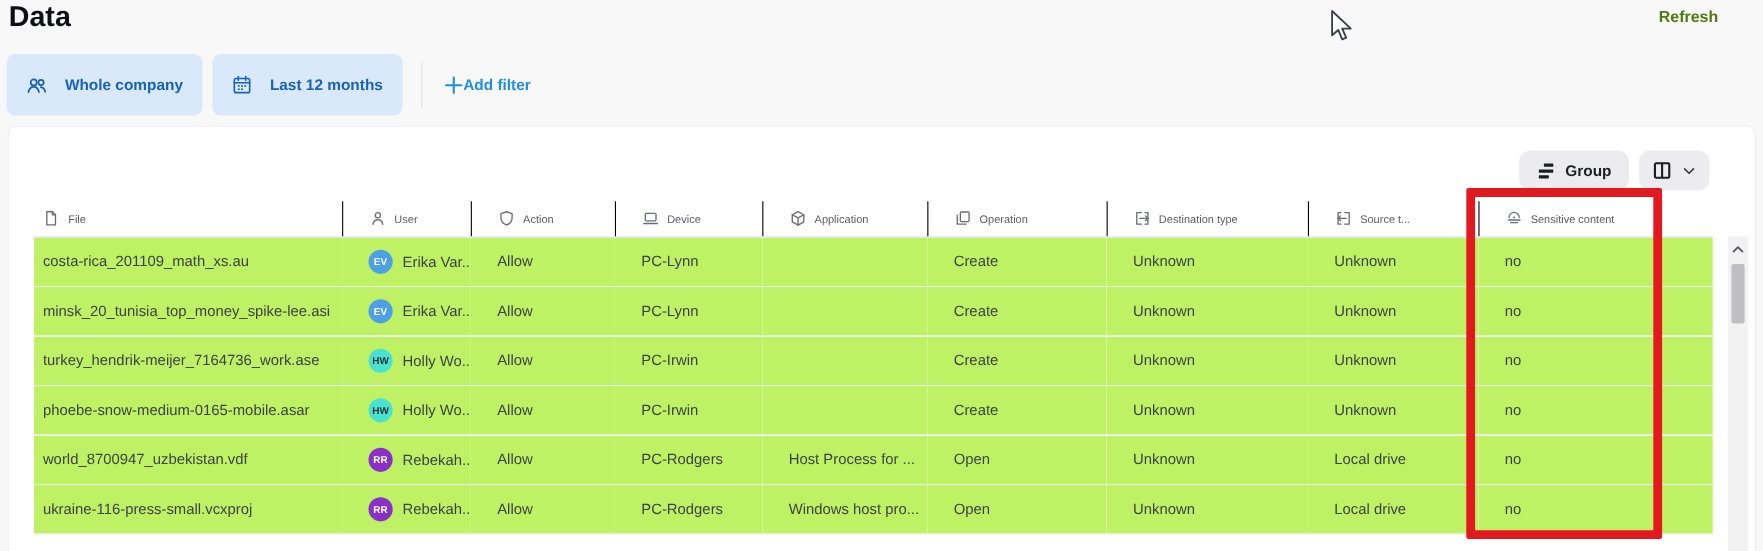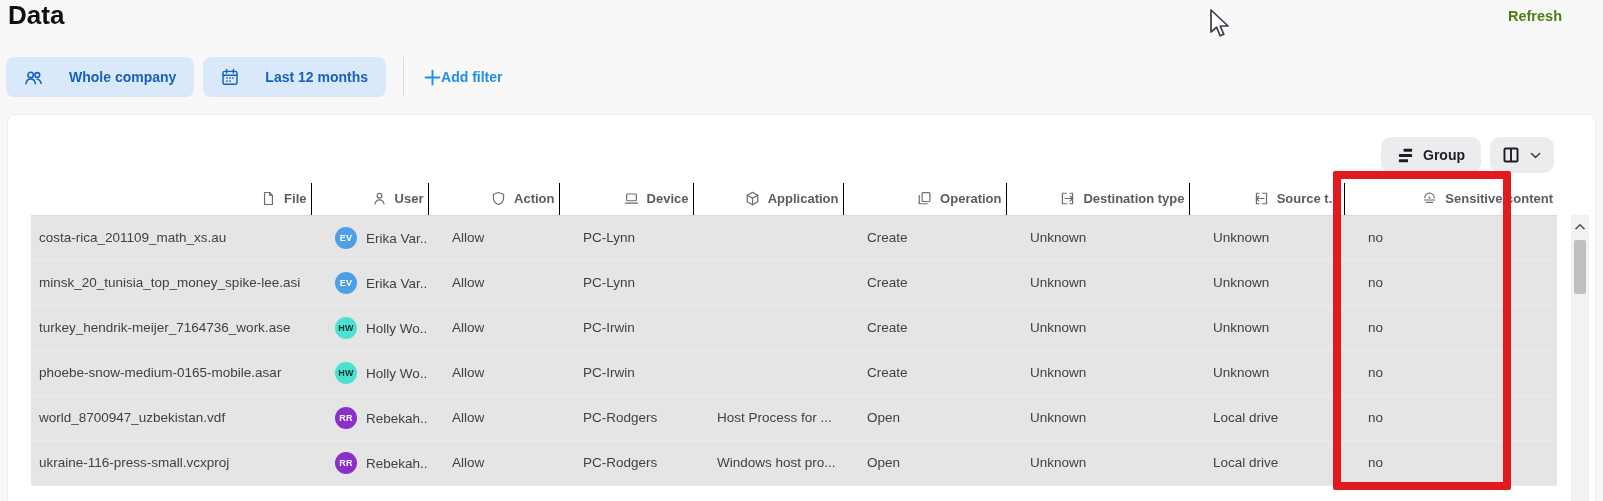--- a/index.html
+++ b/index.html
@@ -7,44 +7,44 @@
   body {
     width:1603px; height:501px; position:relative; overflow:hidden;
     background:#f8f8f9;
     font-family:"Liberation Sans", sans-serif;
     -webkit-font-smoothing:antialiased;
   }
   .page-title { position:absolute; left:8px; top:0px; font-size:26px; font-weight:700; color:#0e0f12; }
   .refresh-btn { position:absolute; top:8px; right:41px; font-size:14.5px; font-weight:700; color:#4d7c0f; background:none; border:none; padding:0; cursor:pointer; }
 
   .filter-bar { position:absolute; left:6px; top:57px; display:flex; align-items:center; height:40px; }
-  .chip { display:flex; align-items:center; gap:26px; height:40px; padding:0 18px; margin-right:9px;
+  .chip { display:flex; align-items:center; gap:16px; height:56px; padding:0 18px; margin-right:9px;
           border-radius:8px; background:#d9e8fa; color:#1563bb; font-size:14px; font-weight:700; cursor:pointer; }
   .chip svg { display:block; }
   .filter-divider { width:1px; height:40px; background:#dcdce0; margin:0 14px 0 8px; }
   .add-filter { display:flex; align-items:center; color:#1e8ee8; font-size:14px; font-weight:700; background:none; border:none; cursor:pointer; }
 
   .panel { position:absolute; left:7px; top:114px; width:1589px; height:400px; background:#ffffff;
            border:1px solid #eeeef0; border-radius:8px; }
 
   .toolbar-btn { position:absolute; top:22px; height:36px; display:flex; align-items:center; gap:9px;
                  background:#ececee; border:none; border-radius:10px; padding:0 16px; cursor:pointer;
                  font-size:14px; font-weight:700; color:#1c1e22; font-family:"Liberation Sans",sans-serif; }
   .group-btn { right:114px; }
   .columns-btn { right:41px; padding:0 12px; }
 
   table.data-table { position:absolute; left:23px; top:68px; width:1526px; border-collapse:collapse; table-layout:fixed; }
-  th { height:32px; text-align:right; font-size:13px; font-weight:700; color:#5a5c63; padding:0 4px 0 24px;
+  th { height:32px; text-align:left; font-size:10px; font-weight:400; color:#5a5c63; padding:0 4px 0 24px;
        border-bottom:1px solid #d9d9dc; white-space:nowrap; overflow:hidden; cursor:pointer; }
   th + th { border-left:1px solid #000000;margin-left:28px; }
   th:first-child { padding-left:8px; }
   .hicon { display:inline-block; vertical-align:-3px; margin-right:8px; color:#6b6d74; }
   .hicon svg { display:block; }
   td { height:45px; font-size:13.5px; color:#3f4147; padding:0 6px 0 24px; border-bottom:1px solid #ebebed;
-       white-space:nowrap; overflow:hidden; background:#e5e5e5; }
+       white-space:nowrap; overflow:hidden; background:#bef264; }
   td:first-child { padding-left:8px; }
   .avatar { display:inline-flex; align-items:center; justify-content:center; width:22px; height:22px;
             border-radius:50%; font-size:9px; font-weight:700; margin-right:9px; vertical-align:middle; letter-spacing:.2px; }
   .user-name { vertical-align:middle; }
 
   .highlight-rect { position:absolute; left:1333px; top:171px; width:178px; height:319px;
                     border:8px solid #e21a1f; border-radius:2px; z-index:30; pointer-events:none; }
 
   .scrollbar { position:absolute; left:1571px; top:215px; width:18px; height:286px; background:#f2f2f3; z-index:5; }
   .scroll-up { position:absolute; top:5px; left:0; width:18px; height:14px; display:flex; align-items:center; justify-content:center; color:#5b5d63; cursor:pointer; }

